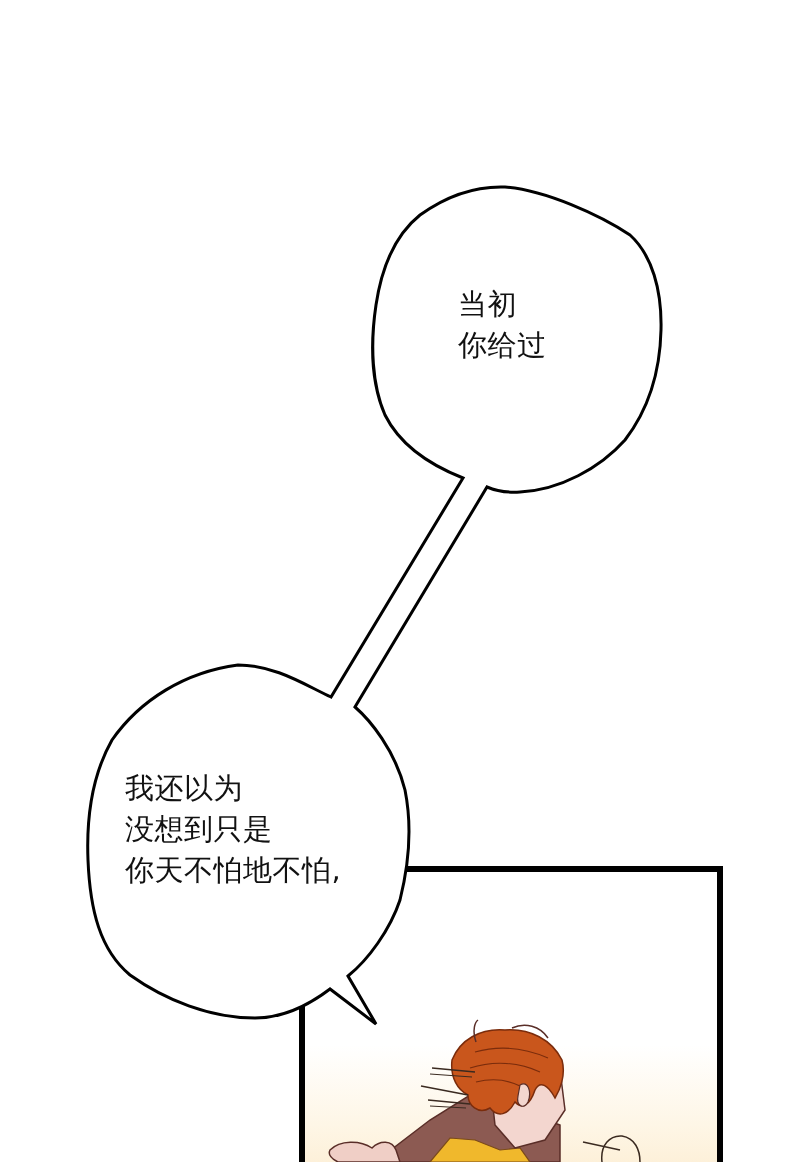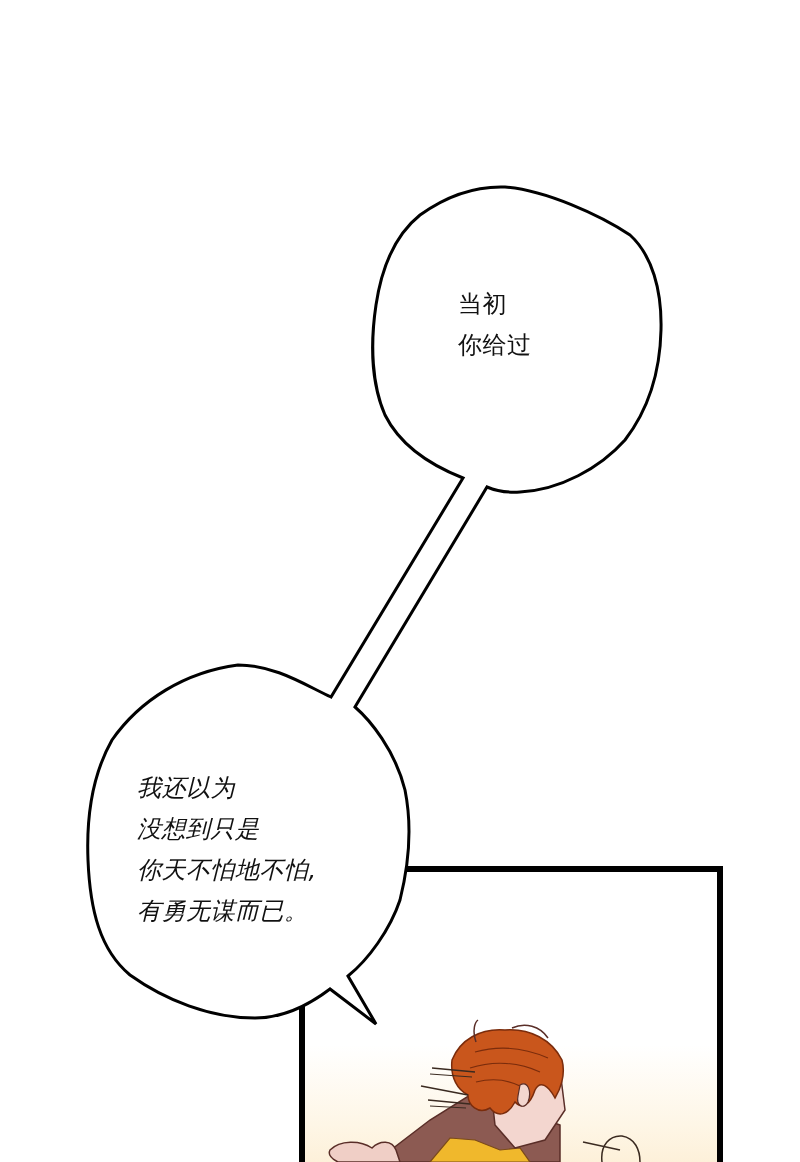--- a/index.html
+++ b/index.html
@@ -22,36 +22,35 @@
     }
     svg.art {
       position: absolute;
       left: 0; top: 0;
       width: 800px;
       height: 1162px;
     }
     .bubble-text {
       position: absolute;
       color: #111111;
-      font-size: 24px;
+      font-size: 29px;
       line-height: 41px;
       white-space: nowrap;
       letter-spacing: 0.5px;
     }
     .bubble-text .line {
       display: block;
     }
     #text-top {
       left: 458px;
       top: 284px;
     }
     #text-bottom {
-      left: 137px;
+      left: 125px;
       top: 768px;
-      font-style: italic;
     }
   </style>
 </head>
 <body>
 
 <div class="canvas">
 
   <svg class="art" viewBox="0 0 800 1162" xmlns="http://www.w3.org/2000/svg">
     <defs>
       <linearGradient id="panelGrad" x1="0" y1="0" x2="0" y2="1">
@@ -125,16 +124,15 @@
 
   <div id="text-top" class="bubble-text">
     <span class="line">当初</span>
     <span class="line">你给过</span>
   </div>
 
   <div id="text-bottom" class="bubble-text">
     <span class="line">我还以为</span>
     <span class="line">没想到只是</span>
     <span class="line">你天不怕地不怕,</span>
-    <span class="line">有勇无谋而已。</span>
   </div>
 
 </div>
 
 </body></html>

